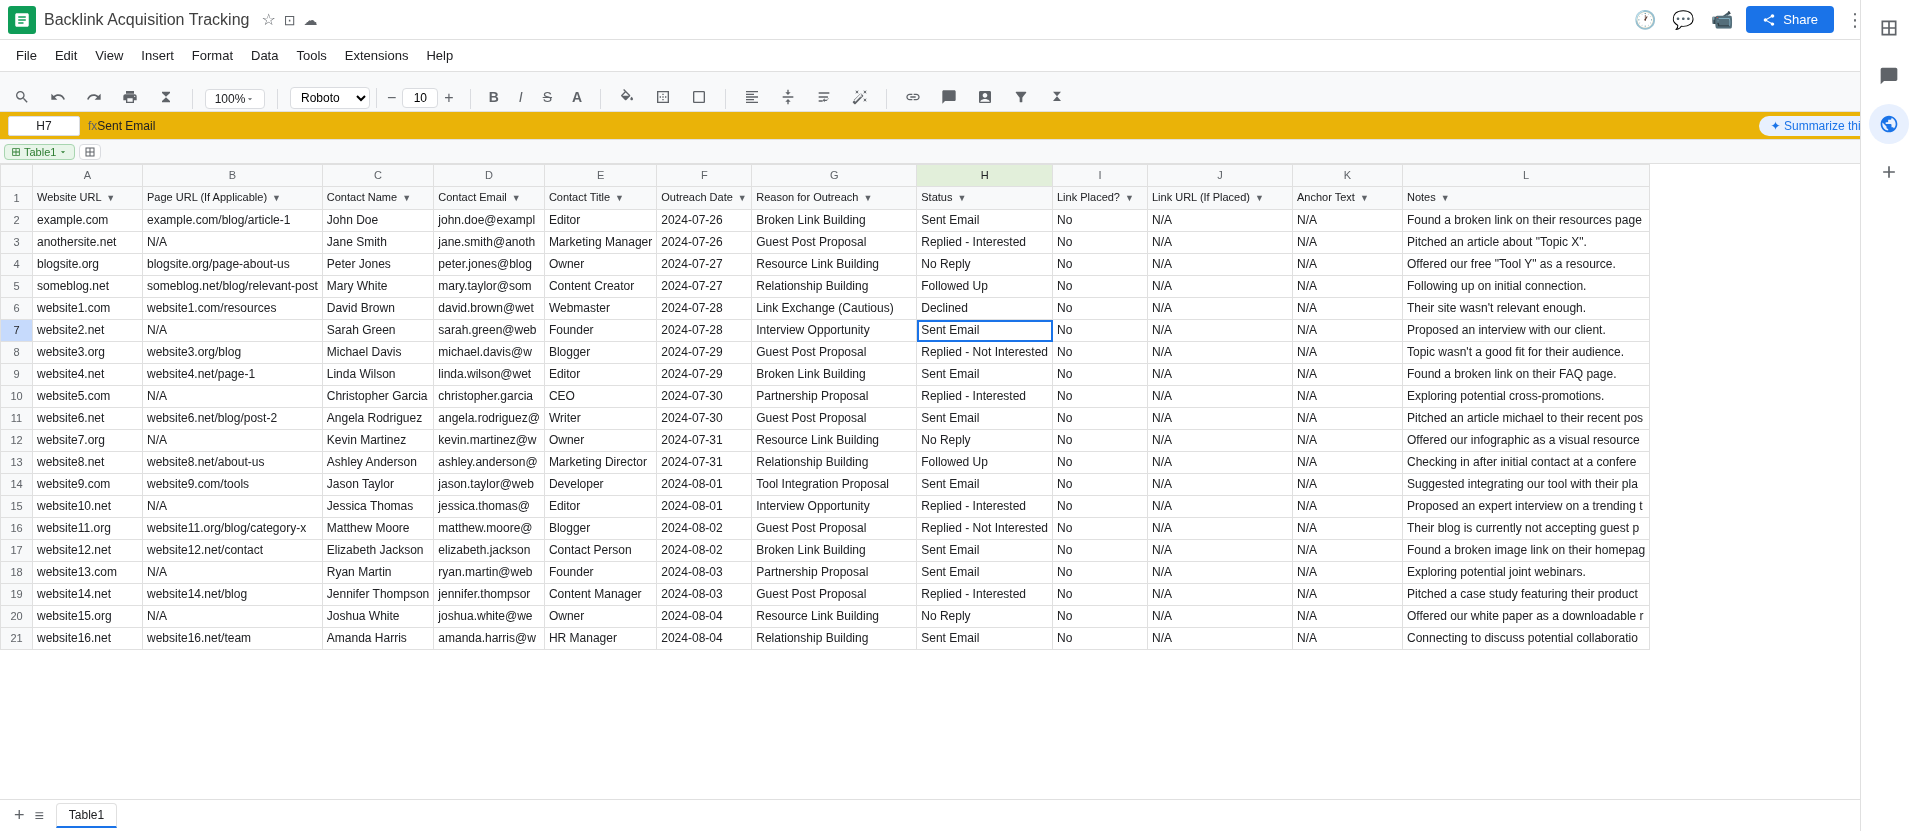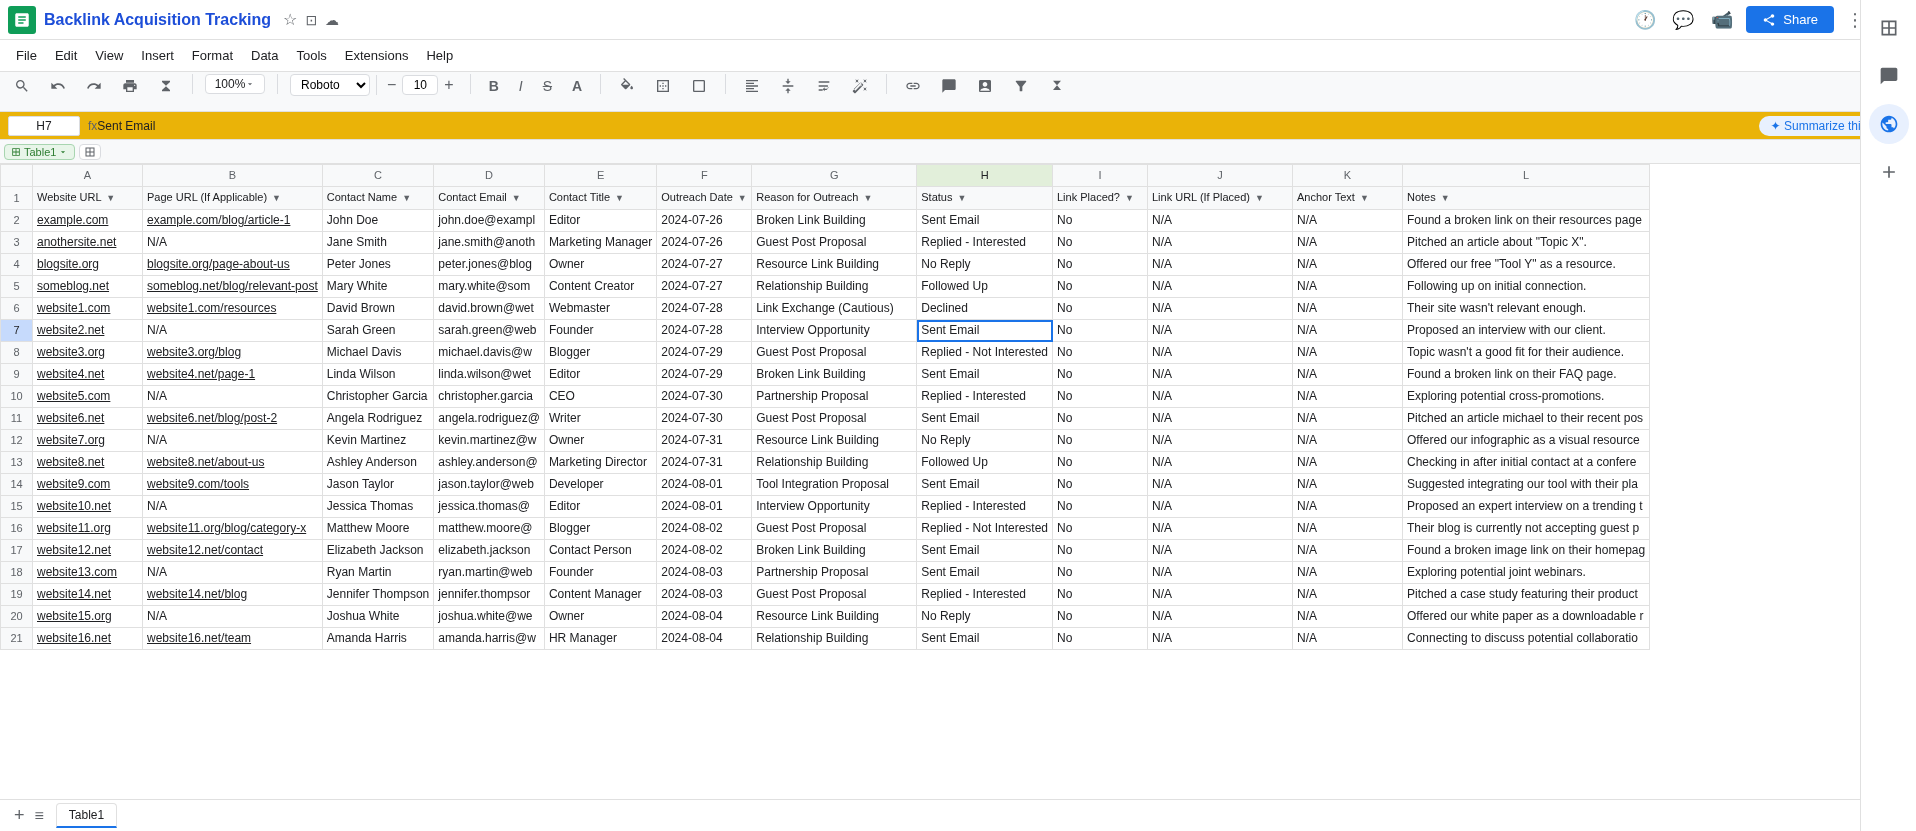--- a/index.html
+++ b/index.html
@@ -18,22 +18,22 @@
       width: 28px; height: 28px;
       background: #0f9d58;
       border-radius: 3px;
       display: flex; align-items: center; justify-content: center;
       color: white; font-size: 14px; font-weight: bold;
       margin-right: 8px;
       flex-shrink: 0;
     }
     .title-bar .doc-title {
       font-size: 16px;
-      color: #1d4ed8;
-      font-weight: 700;
+      color: #404040;
+      font-weight: 400;
       margin-right: 8px;
     }
     .title-bar .star-icon, .title-bar .move-icon, .title-bar .cloud-icon {
       margin: 0 4px;
       color: #5f6368;
       font-size: 16px;
       cursor: pointer;
     }
     .title-bar .spacer { flex: 1; }
     .title-bar .right-icons {
@@ -79,21 +79,21 @@
       padding: 4px 8px;
       font-size: 13px;
       color: #202124;
       cursor: pointer;
       border-radius: 4px;
     }
 
     
     .toolbar {
       display: flex;
-      align-items: flex-start;
+      align-items: flex-end;
       padding: 2px 8px;
       height: 40px;
       background: #f8f9fa;
       border-bottom: 1px solid #e0e0e0;
       gap: 8px;
       overflow: hidden;
     }
     .toolbar .tb-btn {
       background: none; border: none;
       padding: 4px 6px;
@@ -233,21 +233,20 @@
       background: #f8f9fa;
       color: #202124;
       font-size: 11px;
     }
     .spreadsheet .row-num.active {
       background: #c6dafc;
       color: #202124;
     }
     .link-cell {
       color: #1a73e8;
-      text-decoration: underline;
     }
 
     
     .sheet-tabs {
       display: flex;
       align-items: center;
       height: 32px;
       background: #fff;
       border-top: 1px solid #e0e0e0;
       padding: 0 8px;
@@ -606,21 +605,21 @@
           <td>No</td>
           <td>N/A</td>
           <td>N/A</td>
           <td>Offered our free "Tool Y" as a resource.</td>
         </tr>
         <tr>
           <td class="row-num">5</td>
           <td class="link-cell">someblog.net</td>
           <td class="link-cell">someblog.net/blog/relevant-post</td>
           <td>Mary White</td>
-          <td>mary.white@som</td>
+          <td>mary.taylor@som</td>
           <td>Content Creator</td>
           <td>2024-07-27</td>
           <td>Relationship Building</td>
           <td>Followed Up</td>
           <td>No</td>
           <td>N/A</td>
           <td>N/A</td>
           <td>Following up on initial connection.</td>
         </tr>
         <tr>

